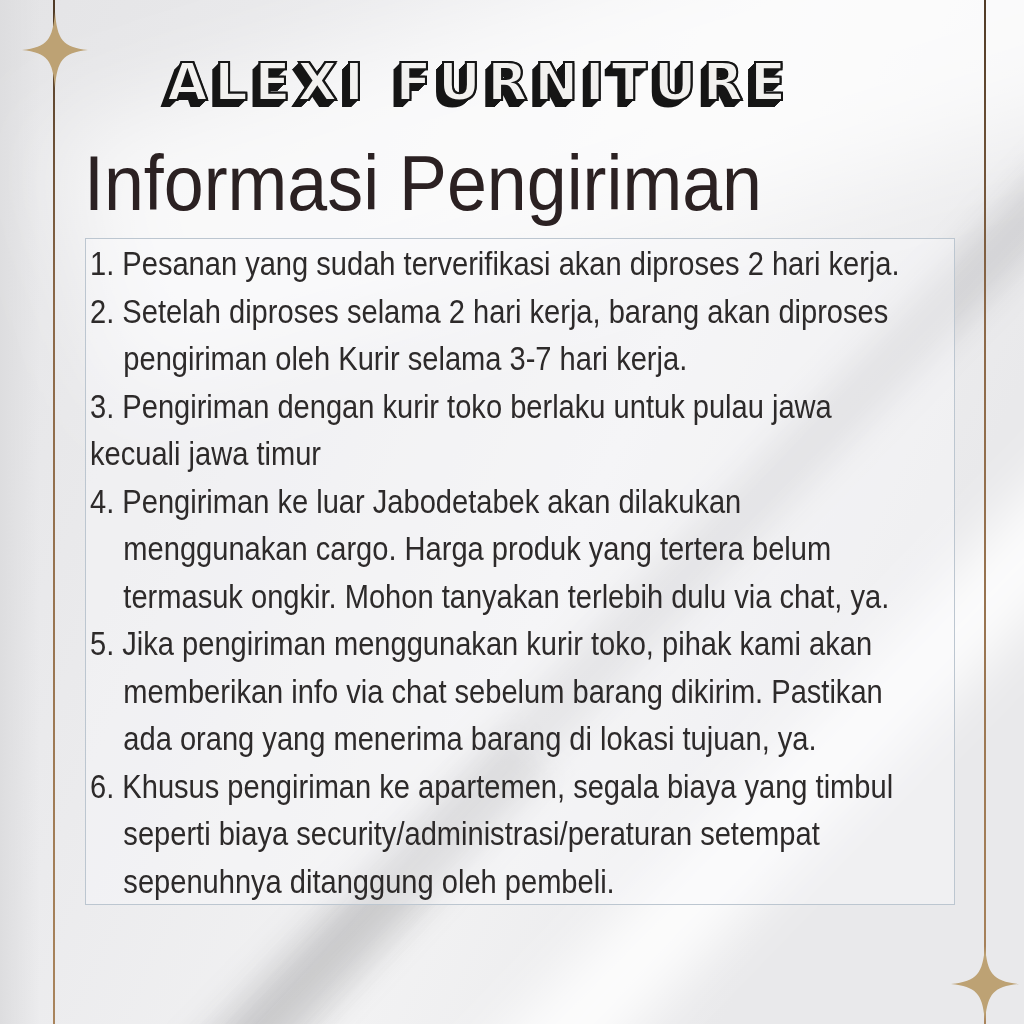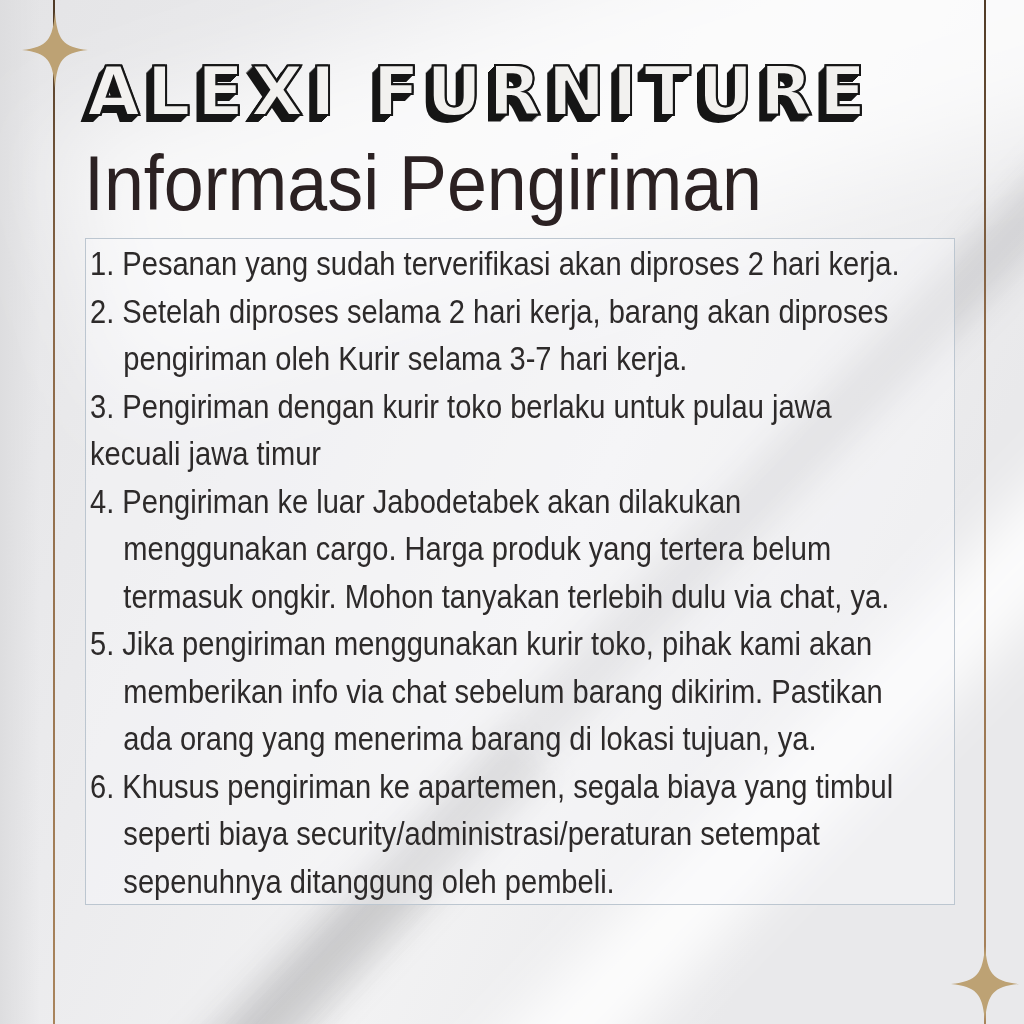--- a/index.html
+++ b/index.html
@@ -69,21 +69,21 @@
   }
   .sparkle.top-left    { left: 22px;  top: 12px;  width: 66px; height: 76px; }
   .sparkle.bottom-right{ left: 951px; top: 946px; width: 68px; height: 76px; }
   
   .brand-title {
     position: absolute;
     left: 0; right: 64px;
     top: 52px;
     text-align: center;
     font-family: "DejaVu Sans", sans-serif;
-    font-size: 68px;
+    font-size: 52px;
     font-weight: 800;
     letter-spacing: 7px;
     color: #f2f1ef;
     -webkit-text-stroke: 2px #161616;
     text-shadow:
       1px 1px 0 #161616, -1px -1px 0 #161616, 1px -1px 0 #161616,
       -1px 1px 0 #161616, -2px 2px 0 #161616, -3px 3px 0 #161616,
       -4px 4px 0 #161616, -5px 5px 0 #161616, -6px 6px 0 #161616,
       -7px 7px 0 #161616;
     white-space: nowrap;

